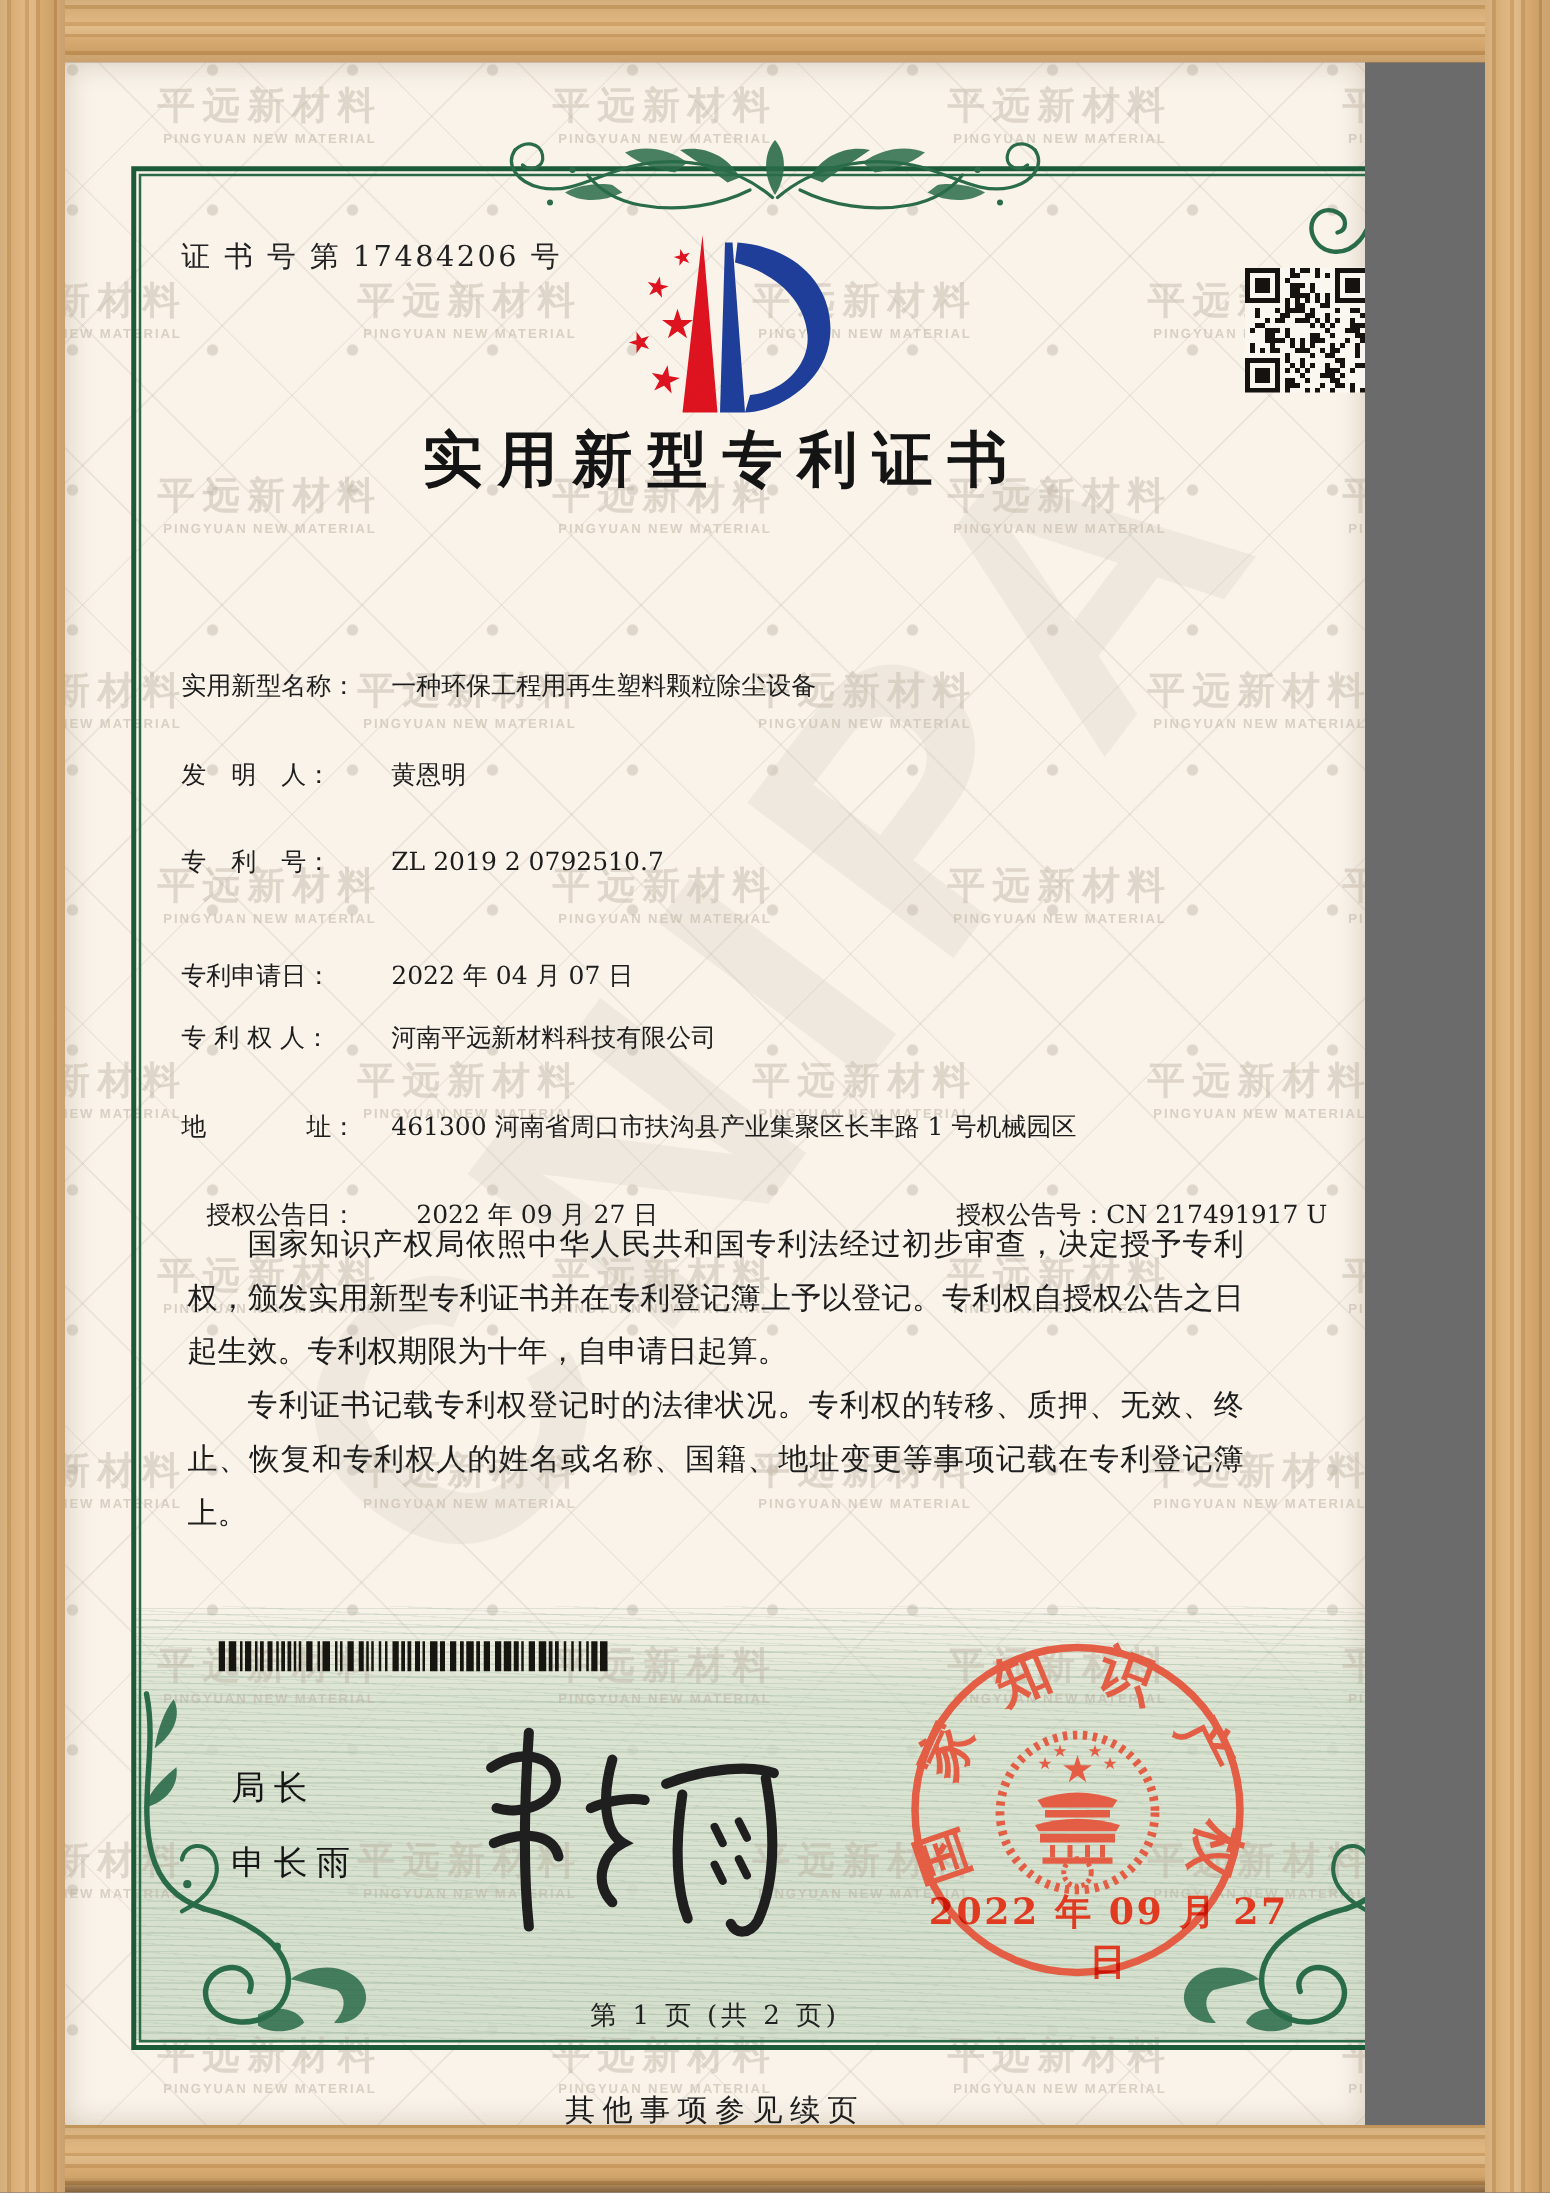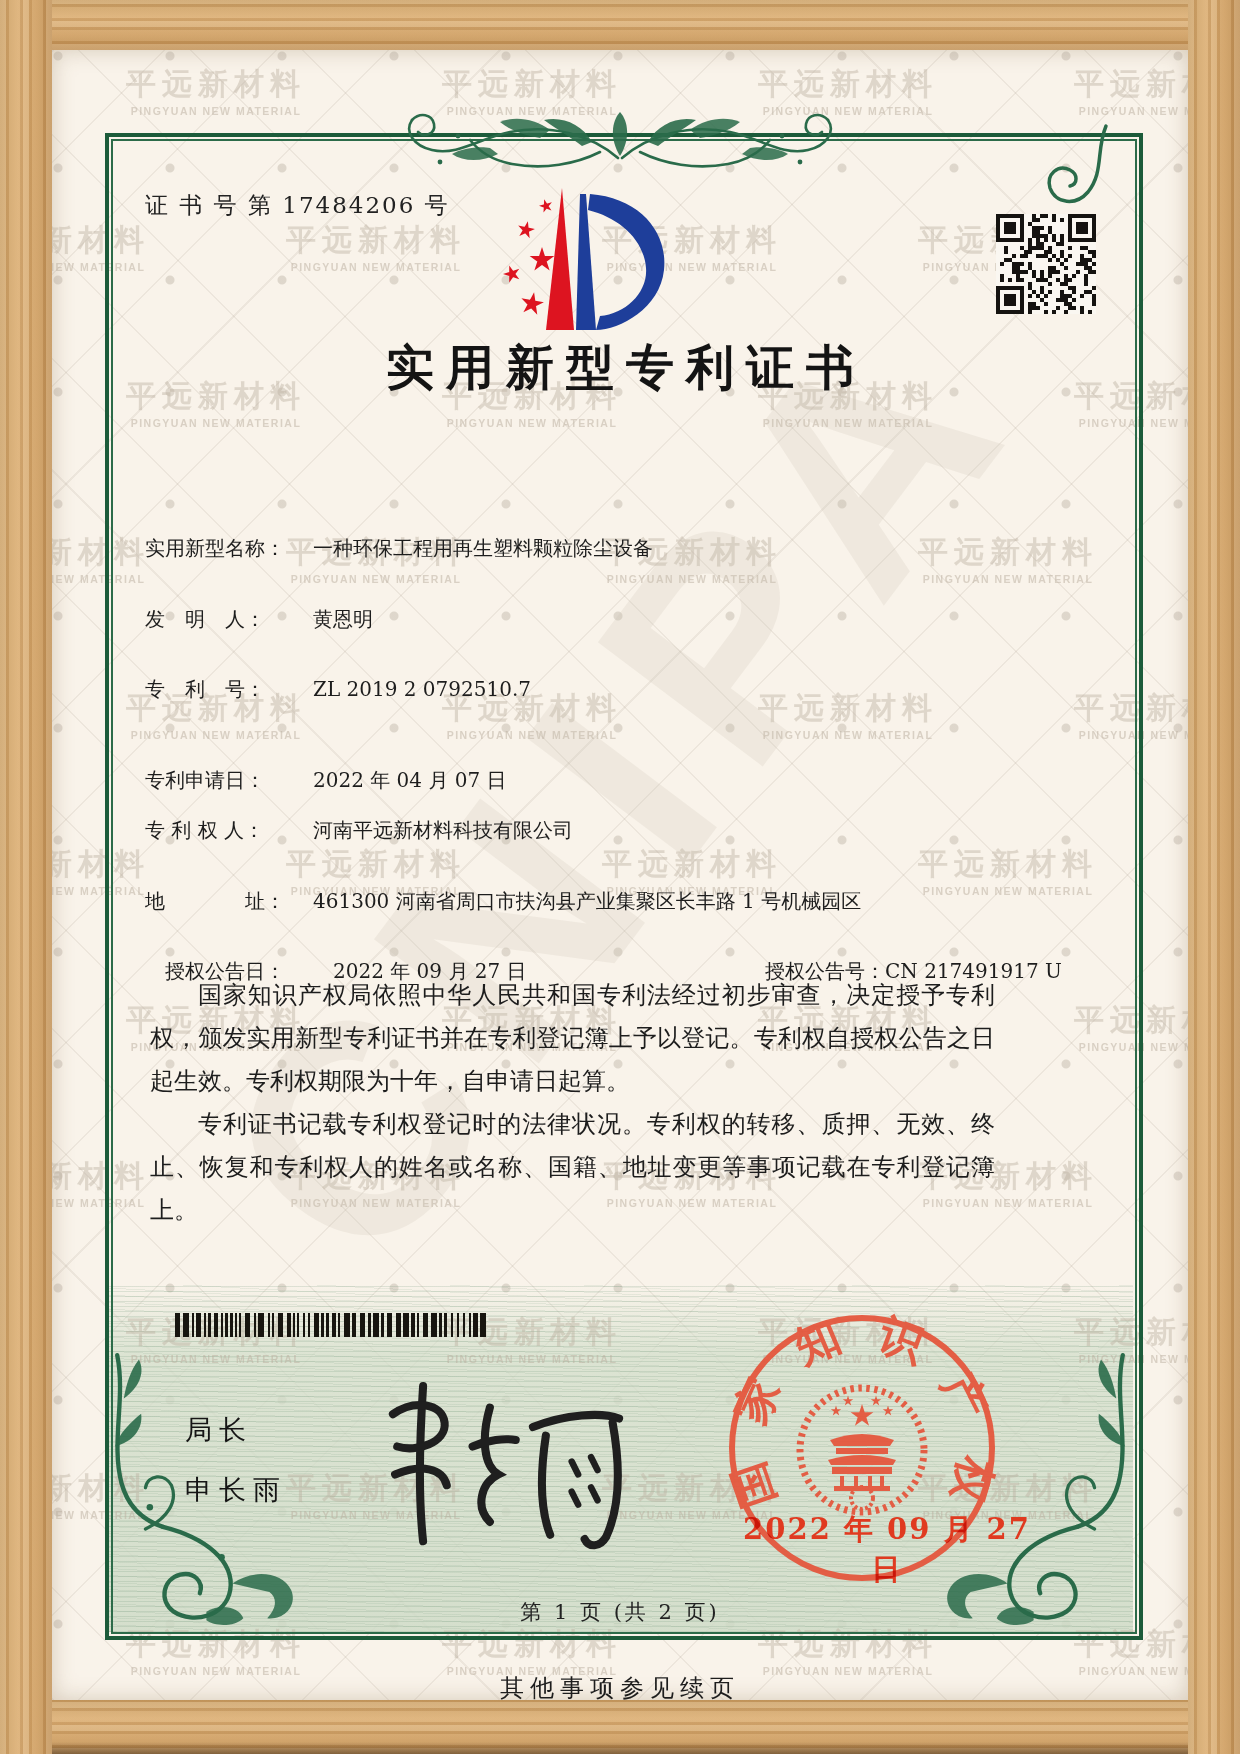--- a/index.html
+++ b/index.html
@@ -17,21 +17,21 @@
   .wood-bottom::after{content:"";position:absolute;left:0;bottom:0;width:100%;height:12px;
       background:linear-gradient(180deg,rgba(70,45,20,0),rgba(70,45,20,.55));}
   .wood-left,.wood-right{top:0;height:1754px;width:52px;
     background:
       repeating-linear-gradient(90deg, rgba(255,245,225,.20) 0 6px, rgba(146,99,48,.16) 6px 9px,
         rgba(255,240,215,.10) 9px 20px, rgba(120,80,40,.12) 20px 23px),
       linear-gradient(90deg,#c99d62,#dcb077 35%,#cf9f63 70%,#bd8c51);}
   .wood-left{left:0;}
   .wood-right{left:1188px;}
   
-  .paper{position:absolute;left:52px;top:50px;width:1136px;height:1650px;
+  .paper{position:absolute;left:52px;top:50px;width:1040px;height:1650px;
          background:#f9f3ea;box-shadow:inset 0 0 22px rgba(120,90,50,.28);overflow:hidden;}
   .lattice{position:absolute;inset:0;z-index:1;
     background-image:
       repeating-linear-gradient(45deg, rgba(168,155,140,.15) 0 1.5px, transparent 1.5px 79px),
       repeating-linear-gradient(135deg, rgba(168,155,140,.15) 0 1.5px, transparent 1.5px 79px),
       radial-gradient(circle 5px at 6px 6px, rgba(160,148,134,.30) 0 4px, transparent 5px);
     background-size:auto,auto,112px 112px;}
   .guilloche{position:absolute;left:55px;top:1235px;width:1026px;height:347px;z-index:1;
     background:
       repeating-linear-gradient(0deg, rgba(110,150,120,.20) 0 1px, transparent 1px 5px),

